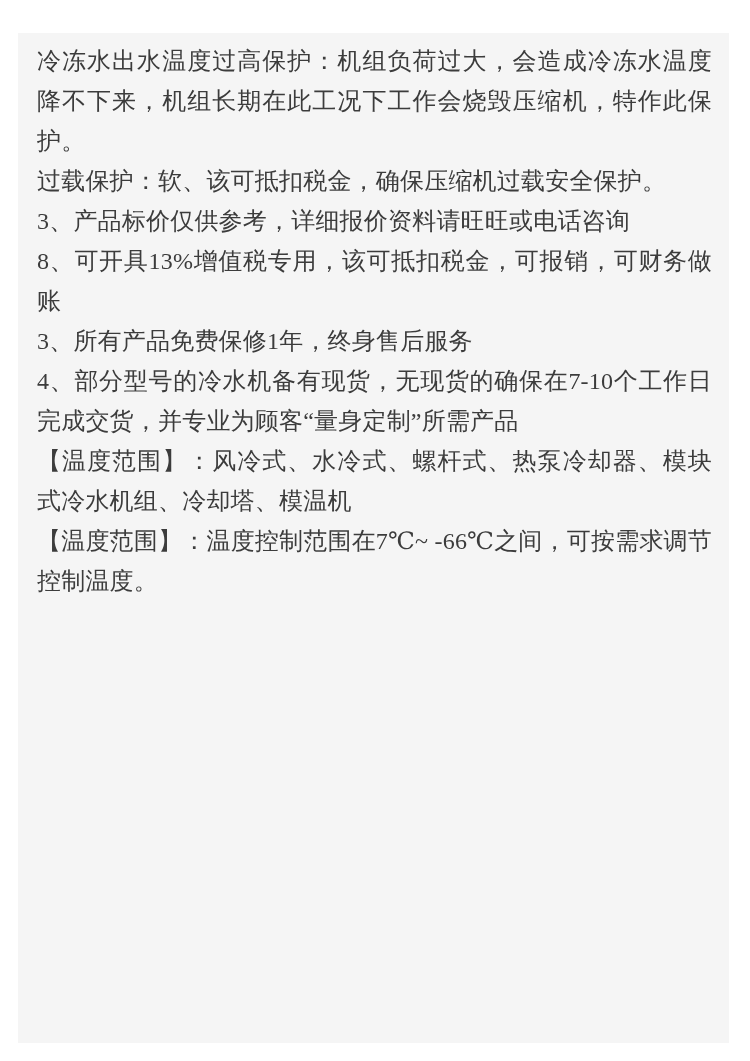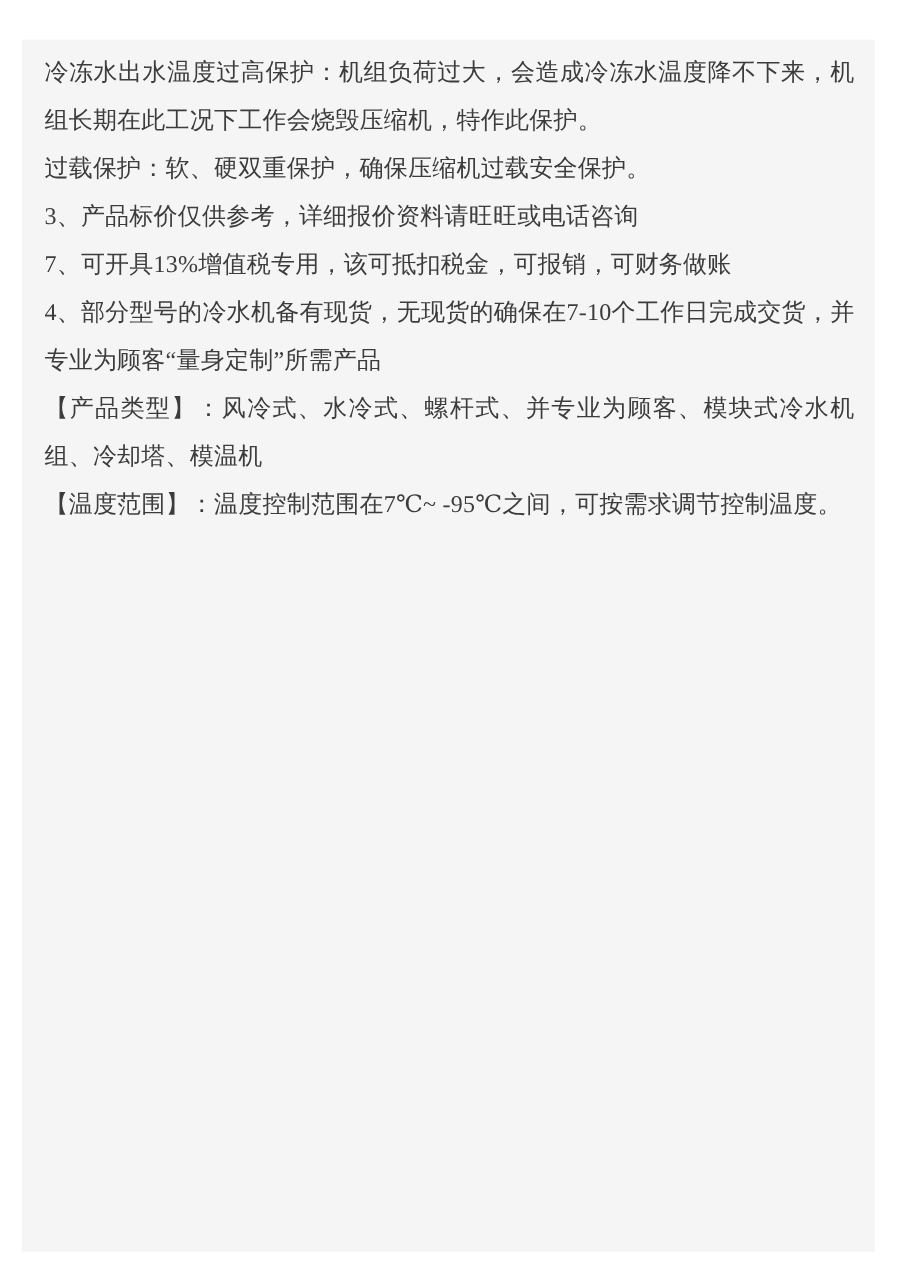--- a/index.html
+++ b/index.html
@@ -23,37 +23,38 @@
     top: 33px;
     width: 711px;
     height: 1010px;
     box-sizing: border-box;
     padding: 8px 17px 0 19px;
     background: var(--panel-bg, #f5f5f5);
   }
   .para {
     margin: 0;
     padding: 0;
-    font-size: 20px;
+    font-size: 24px;
     line-height: 40px;
     letter-spacing: 0.2px;
     color: var(--text-color, #3c3c3c);
     text-align: justify;
     text-justify: inter-ideograph;
     word-break: break-all;
   }
 </style>
 </head>
 <body>
 
 <div class="page">
   <div class="panel">
     <div id="paragraphs">
         <p class="para">冷冻水出水温度过高保护：机组负荷过大，会造成冷冻水温度降不下来，机组长期在此工况下工作会烧毁压缩机，特作此保护。</p>
-        <p class="para">过载保护：软、硬双重保护，确保压缩机过载安全保护。</p>
+        <p class="para">过载保护：软、该可抵扣税金，确保压缩机过载安全保护。</p>
         <p class="para">3、产品标价仅供参考，详细报价资料请旺旺或电话咨询</p>
-        <p class="para">7、可开具13%增值税专用，该可抵扣税金，可报销，可财务做账</p>
+        <p class="para">8、可开具13%增值税专用，该可抵扣税金，可报销，可财务做账</p>
+        <p class="para">3、所有产品免费保修1年，终身售后服务</p>
         <p class="para">4、部分型号的冷水机备有现货，无现货的确保在7-10个工作日完成交货，并专业为顾客“量身定制”所需产品</p>
-        <p class="para">【产品类型】：风冷式、水冷式、螺杆式、并专业为顾客、模块式冷水机组、冷却塔、模温机</p>
-        <p class="para">【温度范围】：温度控制范围在7℃~ -95℃之间，可按需求调节控制温度。</p>
+        <p class="para">【温度范围】：风冷式、水冷式、螺杆式、热泵冷却器、模块式冷水机组、冷却塔、模温机</p>
+        <p class="para">【温度范围】：温度控制范围在7℃~ -66℃之间，可按需求调节控制温度。</p>
       </div>
   </div>
 </div>
 
 </body></html>

